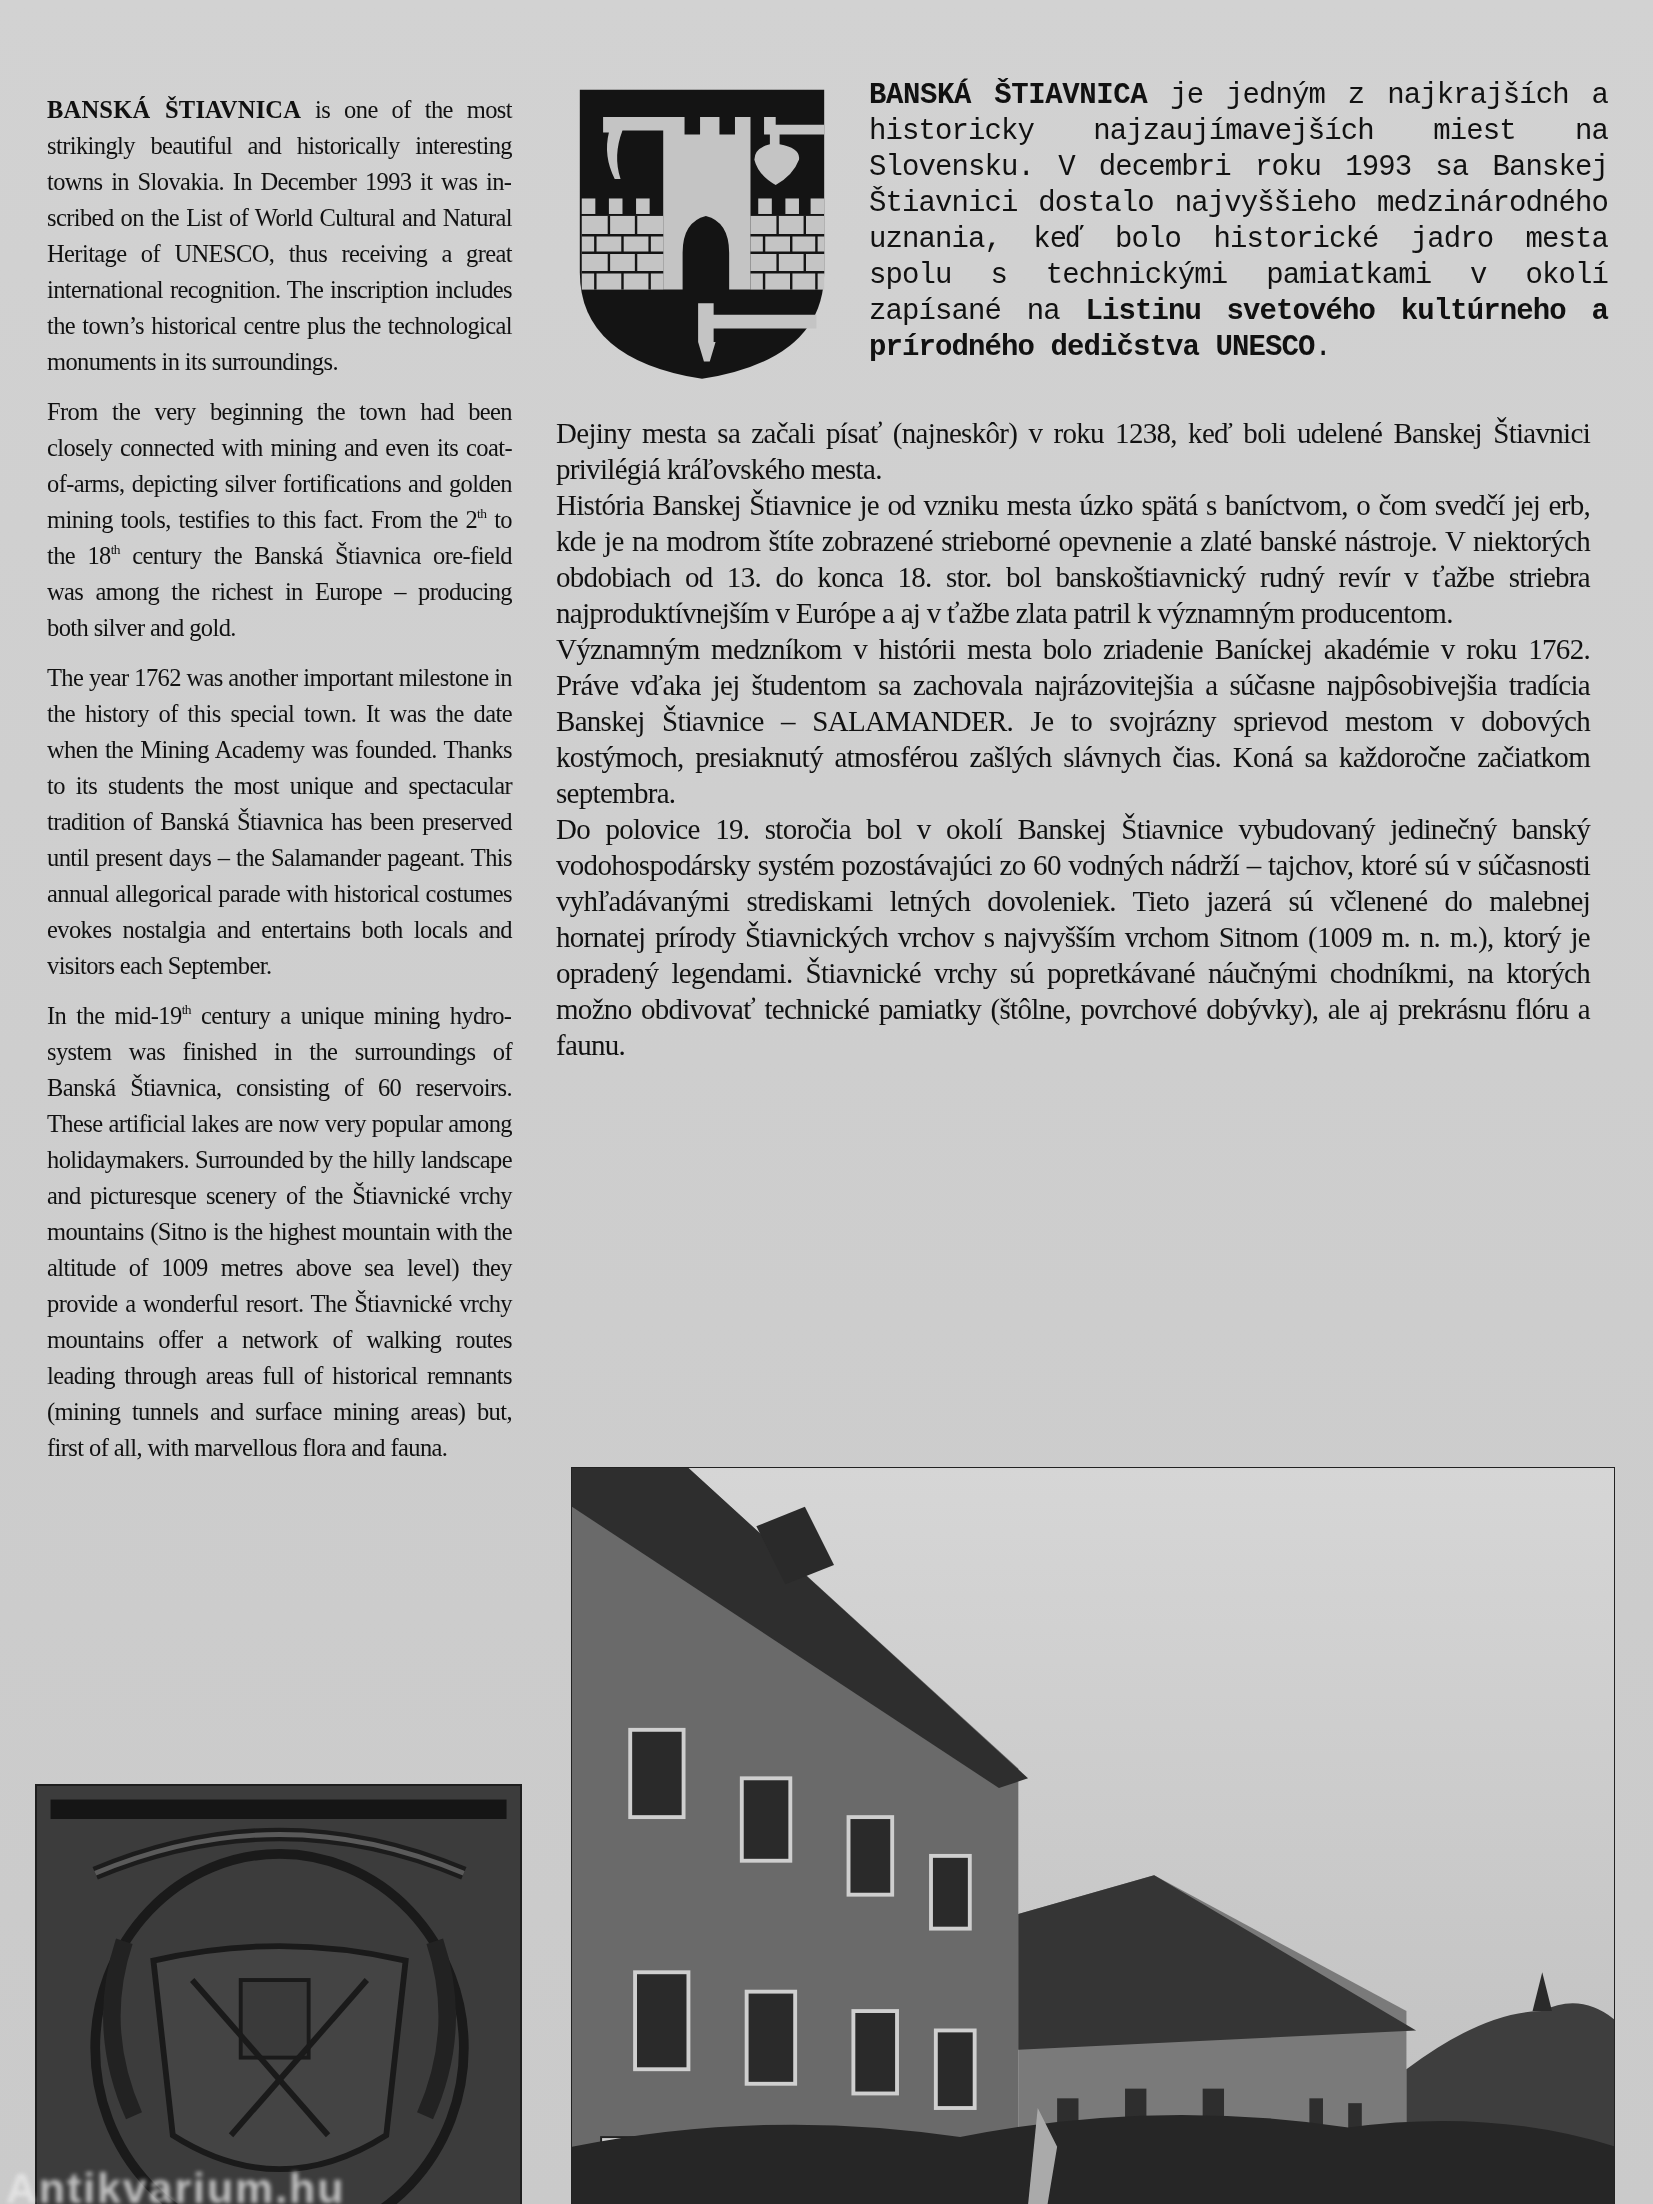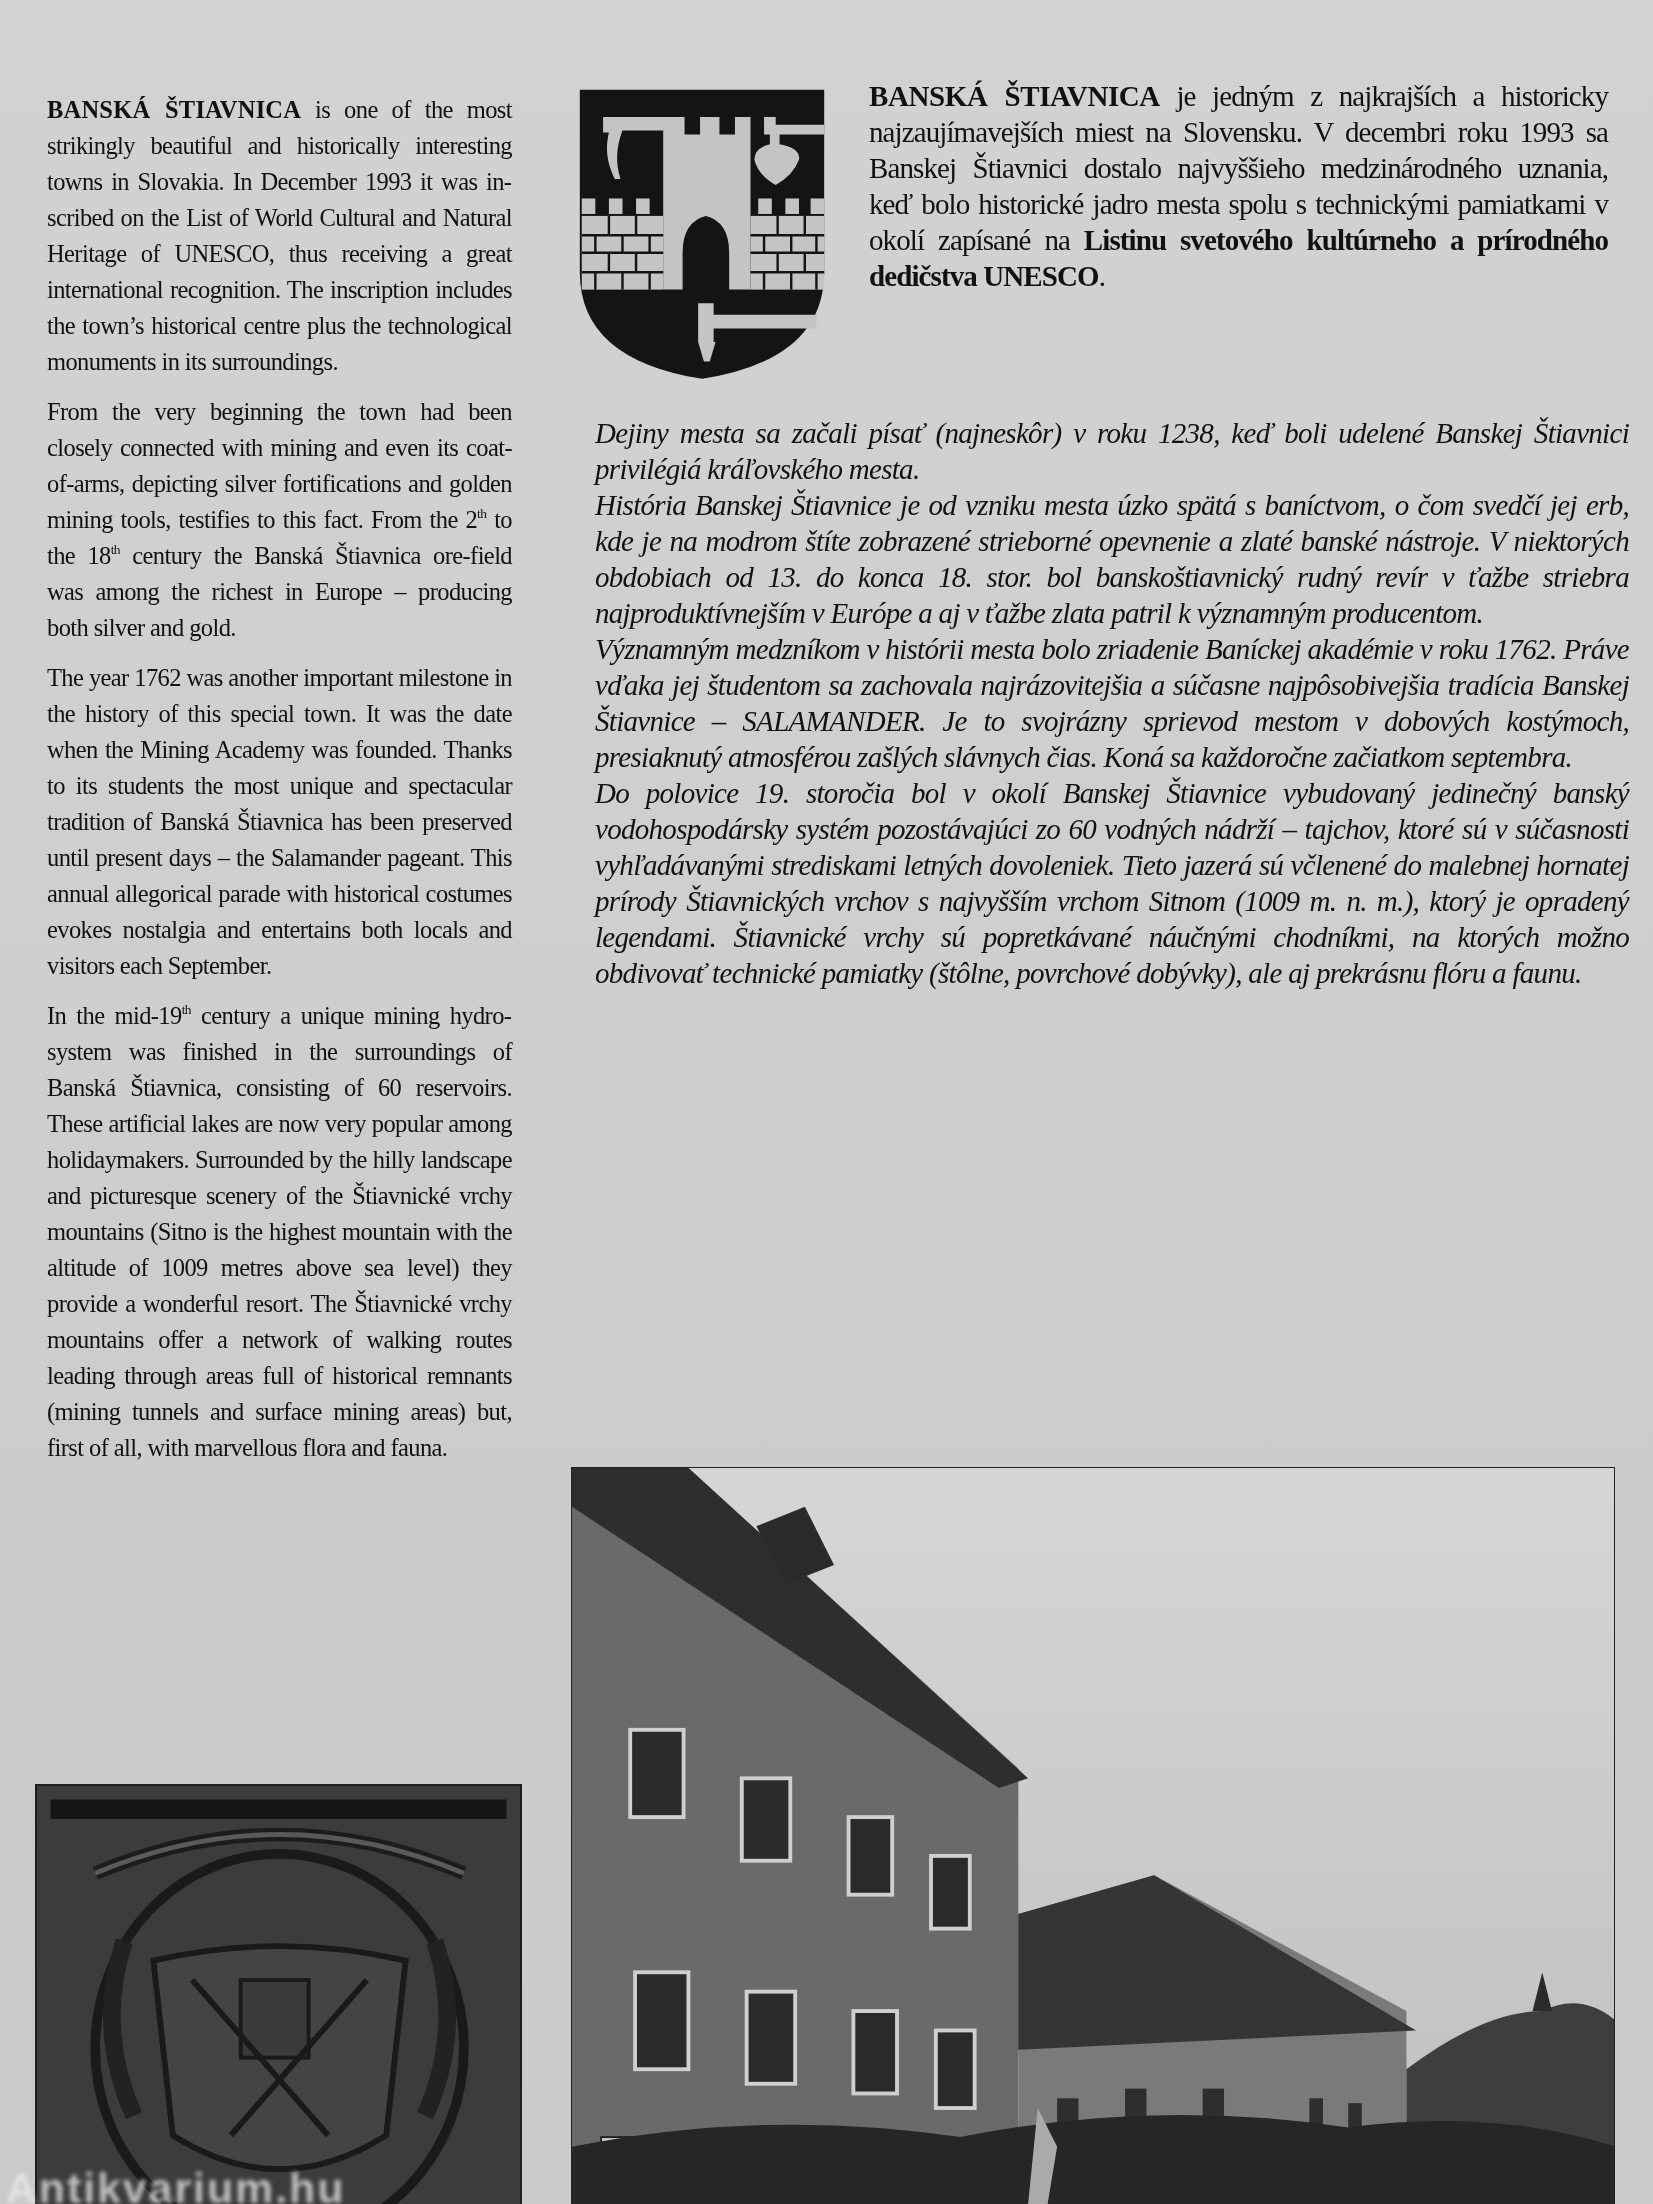--- a/index.html
+++ b/index.html
@@ -23,29 +23,29 @@
   sup { font-size: 0.55em; line-height: 0; vertical-align: 0.75em; }
 
   
   .coat { position: absolute; left: 574px; top: 78px; width: 256px; height: 303px; }
 
   
   .sk-intro {
     position: absolute; left: 869px; top: 78px; width: 739px;
     font-size: 29px; line-height: 36px; letter-spacing: -0.9px;
     text-align: justify;
+    font-family: Liberation Mono, monospace;
   }
   .sk-intro p, .sk-main p { margin: 0; }
   .sk-intro .lead-title { font-weight: bold; letter-spacing: -0.4px; }
   .sk-intro b { font-weight: bold; }
   .sk-main {
-    position: absolute; left: 595px; top: 415px; width: 1034px;
+    position: absolute; left: 556px; top: 415px; width: 1034px;
     font-size: 29px; line-height: 36px; letter-spacing: -0.7px;
     text-align: justify;
-    font-style: italic;
   }
   .sk-main .gap { height: 35px; }
 
   
   .photo-relief {
     position: absolute; left: 35px; top: 1784px; width: 487px; height: 421px;
     background:
       radial-gradient(ellipse 58% 48% at 50% 58%, #3b3b3b 0 40%, #2b2b2b 41% 44%, #454545 45% 100%),
       #3a3a3a;
     border: 2.9px solid #1e1e1e; border-bottom: none; overflow: hidden; box-sizing: border-box;

